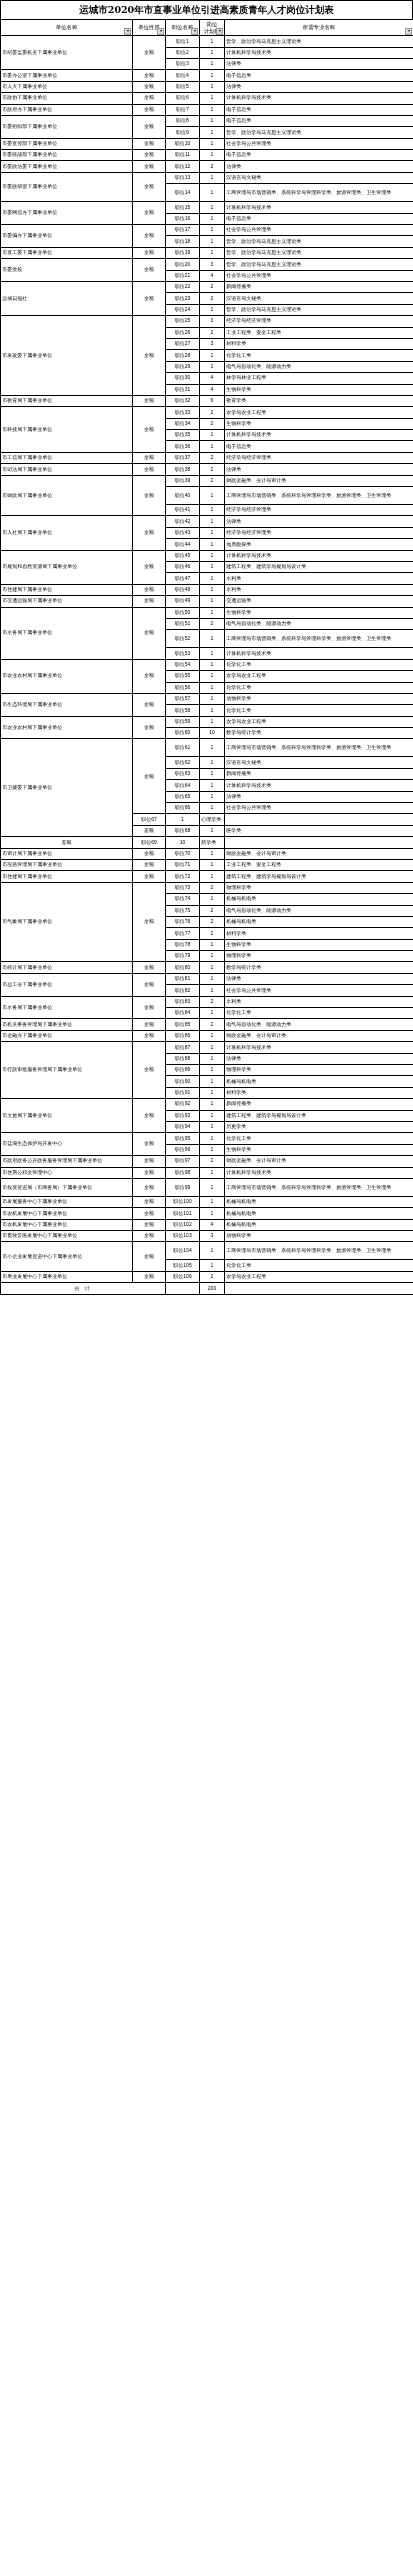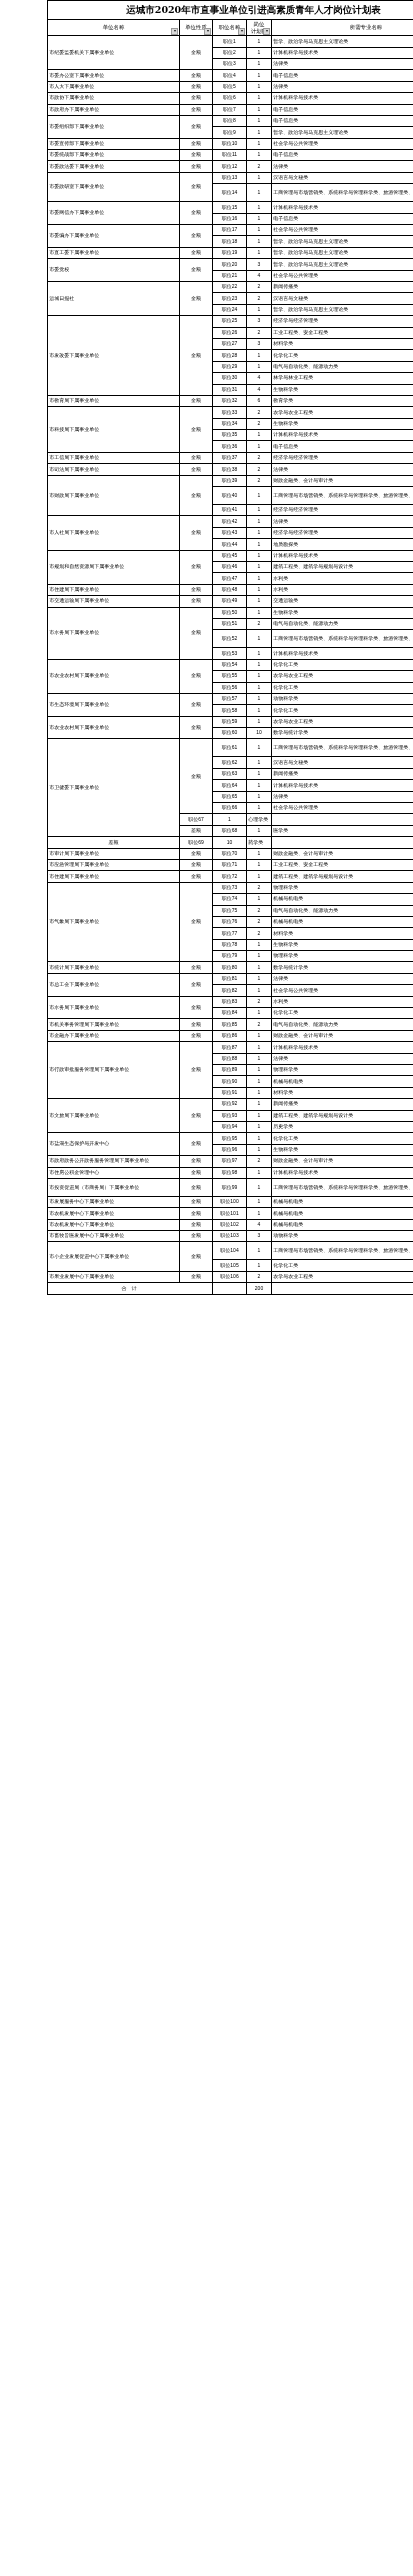--- a/index.html
+++ b/index.html
@@ -2,21 +2,21 @@
 <html style="font-size:10px"><head>
 <meta charset="utf-8">
 <style>
   html,body{margin:0;padding:0;background:#ffffff;}
   body{
     font-family:"Liberation Sans","DejaVu Sans",sans-serif;
     width:413px;
     color:#000;
     -webkit-font-smoothing:none;
   }
-  #page{width:336px;position:relative;background:#fff;padding:0;box-sizing:border-box;margin-left:47px;}
+  #page{width:336px;position:relative;background:#fff;padding:0;box-sizing:border-box;}
   .title-wrap{
     border:0.6px solid #000;
     border-bottom:none;
     box-sizing:border-box;
     width:413px;
     height:19px;
     display:flex;align-items:center;justify-content:center;
   }
   .title{
     font-size:9.5px;

